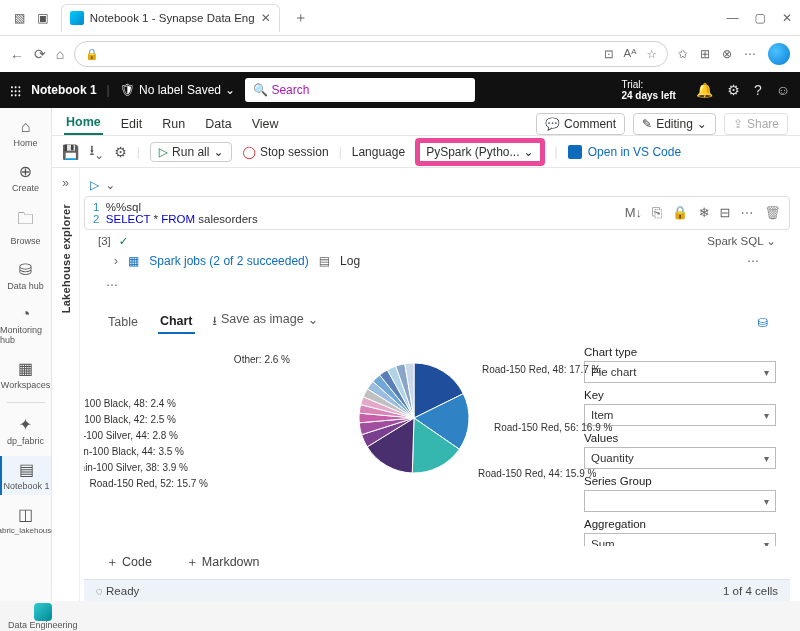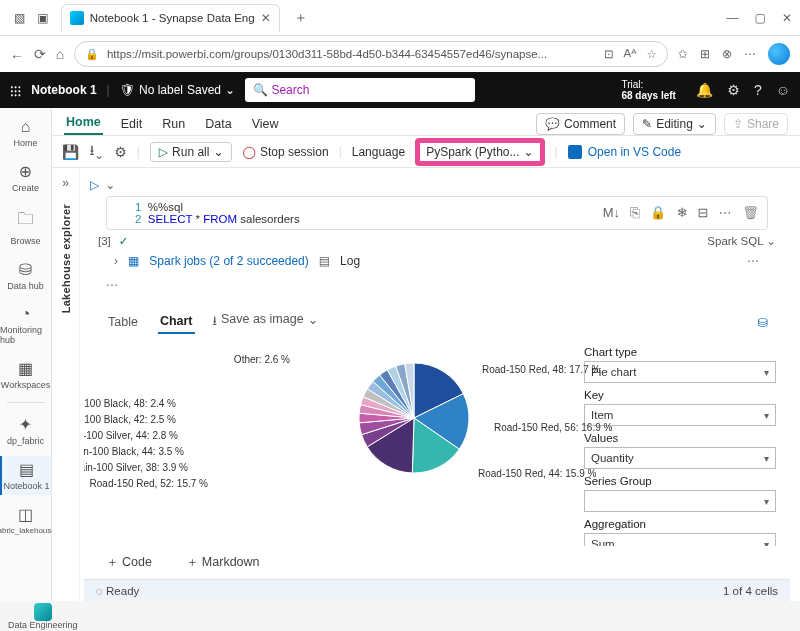--- a/index.html
+++ b/index.html
@@ -45,21 +45,21 @@
 .stop{display:flex;align-items:center;gap:4px;}
 .langsel{border:5px solid #ec4899;border-radius:4px;padding:2px 6px;display:flex;align-items:center;gap:4px;}
 .vscode{display:flex;align-items:center;gap:6px;color:#0f6cbd;font-weight:500;}
 .vs-logo{width:14px;height:14px;background:#0f6cbd;border-radius:2px;}
 .body-area{flex:1;display:flex;overflow:hidden;}
 .lake-rail{width:28px;border-right:1px solid #eee;display:flex;flex-direction:column;align-items:center;padding-top:8px;gap:14px;}
 .lake-rail .vlabel{writing-mode:vertical-rl;transform:rotate(180deg);font-size:11px;font-weight:600;color:#333;letter-spacing:.3px;}
 .cellpane{flex:1;overflow:hidden;display:flex;flex-direction:column;position:relative;padding:6px 10px 0 4px;}
 .cell-head{display:flex;align-items:center;gap:6px;padding:4px 6px;}
 .play{color:#0f6cbd;}
-.code-area{border:1px solid #ddd;border-radius:4px;margin:0 22px;padding-left:20px;}
+.code-area{border:1px solid #ddd;border-radius:4px;margin:0 0;}
 .code-top{display:flex;align-items:center;gap:8px;padding:4px 8px;font-family:Consolas,monospace;font-size:11.5px;}
 .code-top .icons{margin-left:auto;display:flex;gap:10px;color:#666;font-size:13px;}
 .ln{color:#2b91af;width:16px;text-align:right;}
 .kw{color:#0000cc;}
 .status-line{display:flex;align-items:center;gap:8px;padding:4px 14px;font-size:11.5px;color:#555;}
 .status-line .check{color:#107c41;}
 .spark-line{display:flex;align-items:center;gap:10px;padding:2px 30px;font-size:12px;}
 .spark-link{color:#0f6cbd;}
 .vis-tabs{display:flex;gap:18px;padding:10px 22px 0;font-size:12.5px;align-items:center;}
 .vis-tabs .vt{padding:4px 2px;color:#555;}
@@ -104,21 +104,20 @@
     <span>✕</span>
   </div>
 </div>
 
 <div class="addrbar">
   <span class="nav-btn">←</span>
   <span class="nav-btn">⟳</span>
   <span class="nav-btn">⌂</span>
   <div class="urlbox">
     <span class="lock">🔒</span>
-    <span>https://msit.powerbi.com/groups/0130d311-58bd-4d50-b344-63454557ed46/synapse...</span>
     <div class="url-right">
       <span>⊡</span>
       <span>Aᴬ</span>
       <span>☆</span>
     </div>
   </div>
   <div class="addr-right">
     <span>✩</span>
     <span>⊞</span>
     <span>⊗</span>
@@ -136,21 +135,21 @@
     <span>No label</span>
       <span>Saved</span>
     <span>⌄</span>
   </span>
   <div class="searchbox">
     <span>🔍</span>&nbsp;
     <span style="color:#a21caf;">Search</span>
   </div>
   <div class="trial">
     <div>Trial:</div>
-    <div style="font-weight:600;">68 days left</div>
+    <div style="font-weight:600;">24 days left</div>
   </div>
   <div class="bb-icons">
     <span>🔔</span>
     <span>⚙</span>
     <span>?</span>
     <span>☺</span>
   </div>
 </div>
 
 <div class="main-row">

